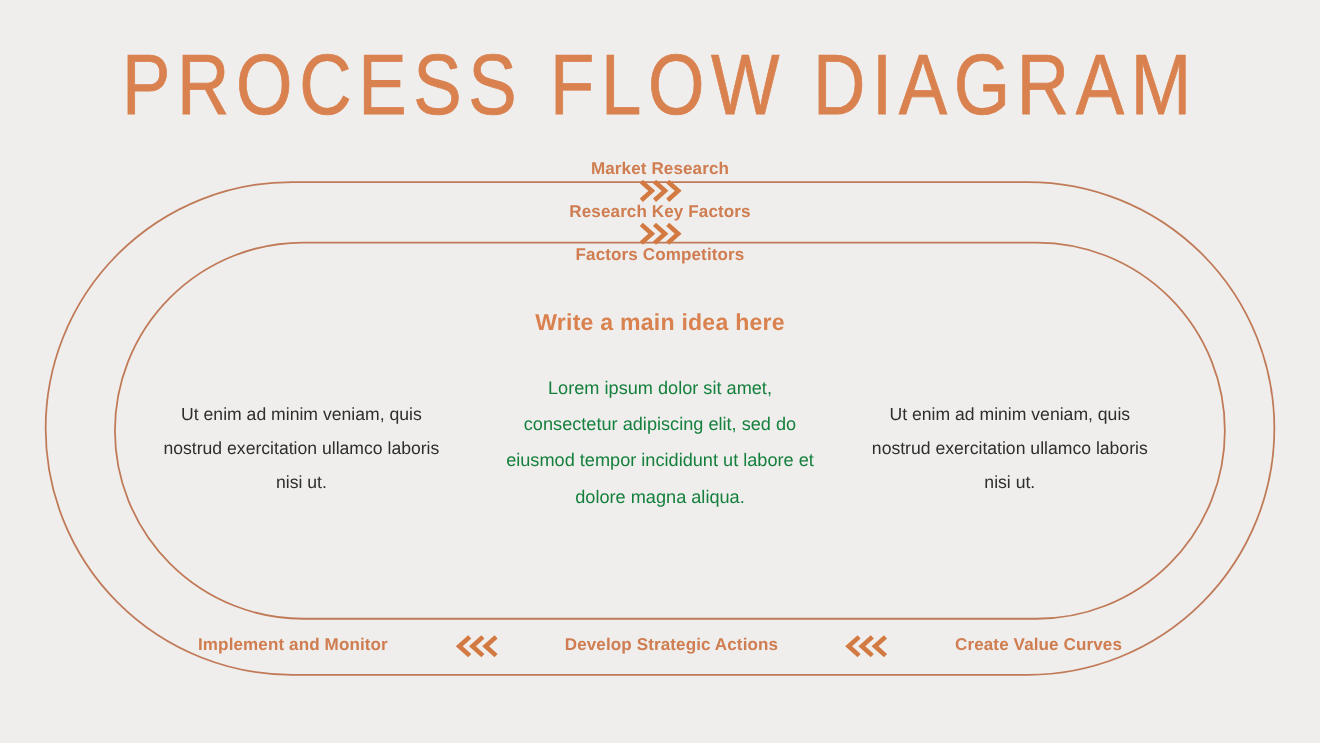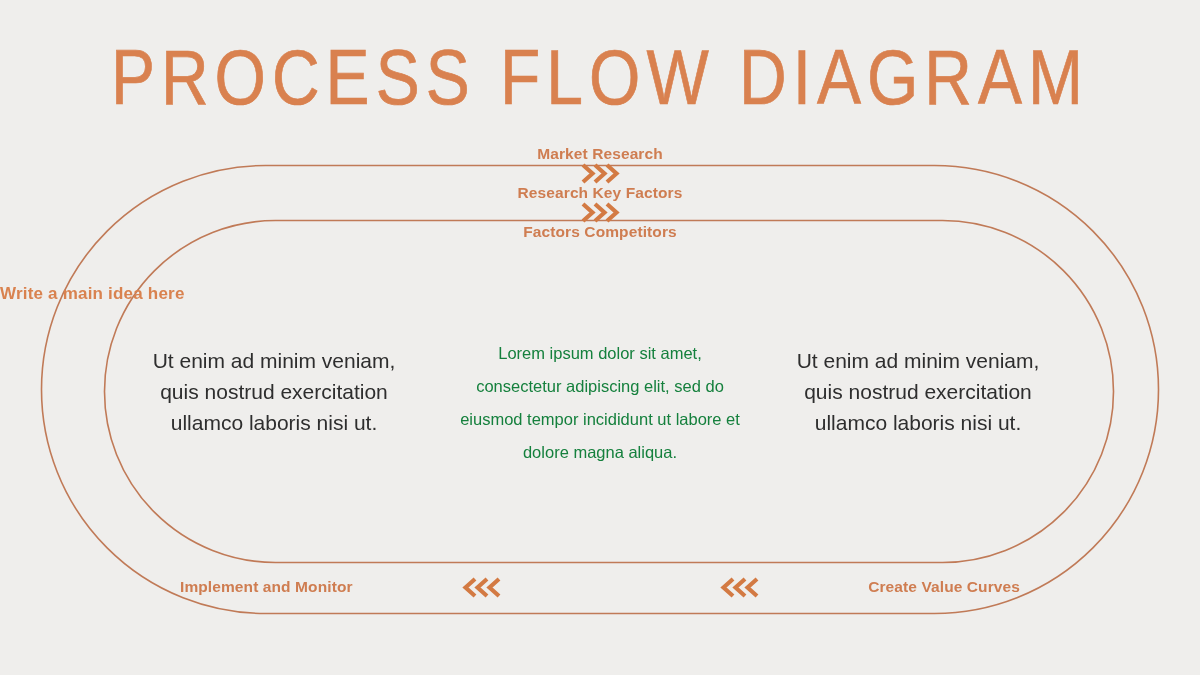--- a/index.html
+++ b/index.html
@@ -94,42 +94,43 @@
 
   
   .center-wrap {
     position: absolute;
     left: 0;
     top: 278px;
     width: 1200px;
   }
   .main-idea {
     width: 1200px;
-    font-size: 17px;
+    text-align: center;
+    font-size: 21px;
     font-weight: 700;
     color: #d9824f;
     letter-spacing: 0.2px;
     line-height: 32px;
   }
   .center-text {
     position: absolute;
     left: 455px;
     top: 337px;
     width: 290px;
     text-align: center;
     font-size: 16.5px;
     line-height: 33px;
     color: #15803d;
   }
   .side-text {
     position: absolute;
-    top: 345px;
+    top: 362px;
     width: 270px;
     text-align: center;
-    font-size: 21px;
+    font-size: 16px;
     line-height: 31px;
     color: #2e2e2e;
   }
   .side-left  { left: 139px; }
   .side-right { left: 783px; }
 </style>
 </head>
 <body>
 
 <div class="slide">
@@ -181,20 +182,21 @@
           <path d="M13 2 L3.5 10.5 L13 19" fill="none" stroke="#d37a43" stroke-width="4.2" stroke-linecap="butt" stroke-linejoin="miter"></path>
         </svg>
       <svg class="chev" viewBox="0 0 15 21">
           <path d="M13 2 L3.5 10.5 L13 19" fill="none" stroke="#d37a43" stroke-width="4.2" stroke-linecap="butt" stroke-linejoin="miter"></path>
         </svg>
       <svg class="chev" viewBox="0 0 15 21">
           <path d="M13 2 L3.5 10.5 L13 19" fill="none" stroke="#d37a43" stroke-width="4.2" stroke-linecap="butt" stroke-linejoin="miter"></path>
         </svg>
     </span>
     <span class="gap"></span>
+    <span class="step-label">Develop Strategic Actions</span>
     <span class="gap"></span>
     <span class="chev-group">
       <svg class="chev" viewBox="0 0 15 21">
           <path d="M13 2 L3.5 10.5 L13 19" fill="none" stroke="#d37a43" stroke-width="4.2" stroke-linecap="butt" stroke-linejoin="miter"></path>
         </svg>
       <svg class="chev" viewBox="0 0 15 21">
           <path d="M13 2 L3.5 10.5 L13 19" fill="none" stroke="#d37a43" stroke-width="4.2" stroke-linecap="butt" stroke-linejoin="miter"></path>
         </svg>
       <svg class="chev" viewBox="0 0 15 21">
           <path d="M13 2 L3.5 10.5 L13 19" fill="none" stroke="#d37a43" stroke-width="4.2" stroke-linecap="butt" stroke-linejoin="miter"></path>

